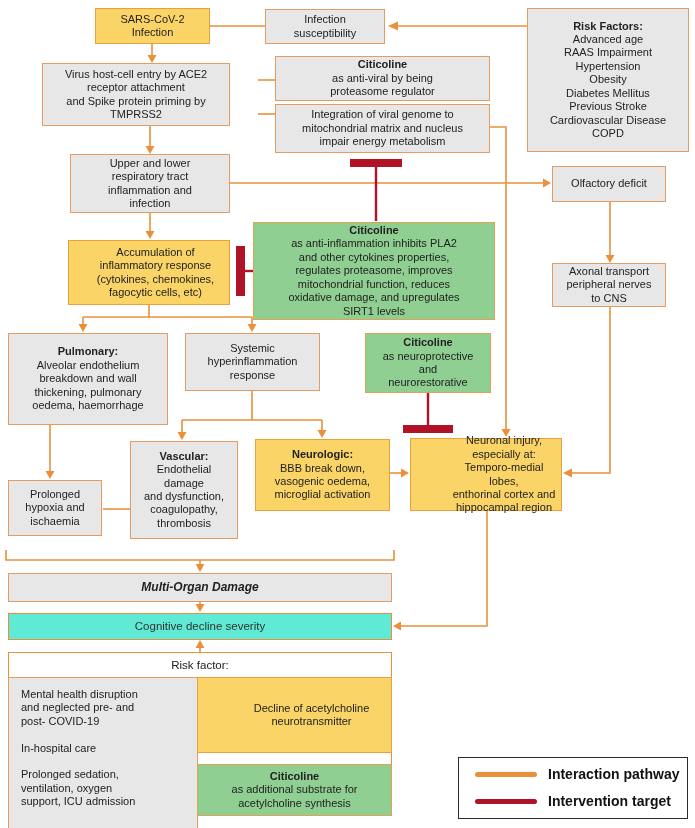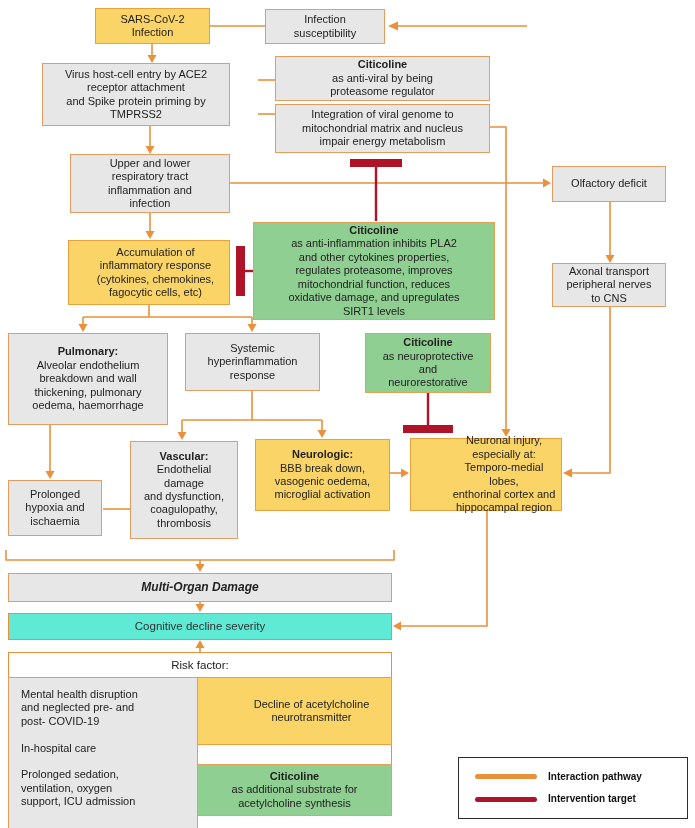--- a/index.html
+++ b/index.html
@@ -34,26 +34,26 @@
   #hypoxia{left:8px;top:480px;width:94px;height:56px;}
   #vascular{left:130px;top:441px;width:108px;height:98px;}
   #neurologic{left:255px;top:439px;width:135px;height:72px;}
   #neuronalinjury{left:410px;top:438px;width:152px;height:73px;padding-left:38px;}
   #multiorgan{left:8px;top:573px;width:384px;height:29px;font-weight:bold;font-style:italic;font-size:12px;}
   #cognitive{left:8px;top:613px;width:384px;height:27px;font-size:11.5px;}
   #rfcontainer{left:8px;top:652px;width:384px;height:164px;justify-content:flex-start;}
   #rfheader{left:8px;top:652px;width:384px;height:26px;background:transparent;border:none;font-size:11.5px;}
   #mental{left:8px;top:677px;width:190px;height:158px;align-items:flex-start;justify-content:flex-start;
           text-align:left;padding:10px 4px 0 12px;}
-  #decline{left:197px;top:677px;width:195px;height:68px;padding-left:36px;}
+  #decline{left:197px;top:677px;width:195px;height:76px;padding-left:36px;}
   #substrate{left:197px;top:764px;width:195px;height:52px;}
   #legend{left:458px;top:757px;width:230px;height:62px;background:#fff;border:1.6px solid #2b2b2b;
           display:flex;flex-direction:column;align-items:flex-start;justify-content:center;
           gap:10px;padding-left:16px;white-space:normal;}
-  .lrow{display:flex;align-items:center;gap:11px;font-weight:bold;font-size:10px;color:#111;}
+  .lrow{display:flex;align-items:center;gap:11px;font-weight:bold;font-size:14px;color:#111;}
   .lline{width:62px;height:5px;border-radius:2.5px;}
   .lline.orange{background:#E8913A;}
   .lline.red{background:#AE1328;}
 </style>
 </head>
 <body>
 
 <div id="page">
 
   <svg id="wires" width="695" height="828" viewBox="0 0 695 828">
@@ -117,20 +117,31 @@
   <div class="box yellow" id="sars">
     <span>SARS-CoV-2
 Infection</span>
   </div>
 
   <div class="box" id="susceptibility">
     <span>Infection
 susceptibility</span>
   </div>
 
+  <div class="box" id="riskfactors">
+    <span class="bold">Risk Factors:</span>
+    <span>Advanced age
+RAAS Impairment
+Hypertension
+Obesity
+Diabetes Mellitus
+Previous Stroke
+Cardiovascular Disease
+COPD</span>
+  </div>
 
   <div class="box" id="virusentry">
     <span>Virus host-cell entry by ACE2
 receptor attachment
 and Spike protein priming by
 TMPRSS2</span>
   </div>
 
   <div class="box" id="antiviral">
     <span class="bold">Citicoline</span>

